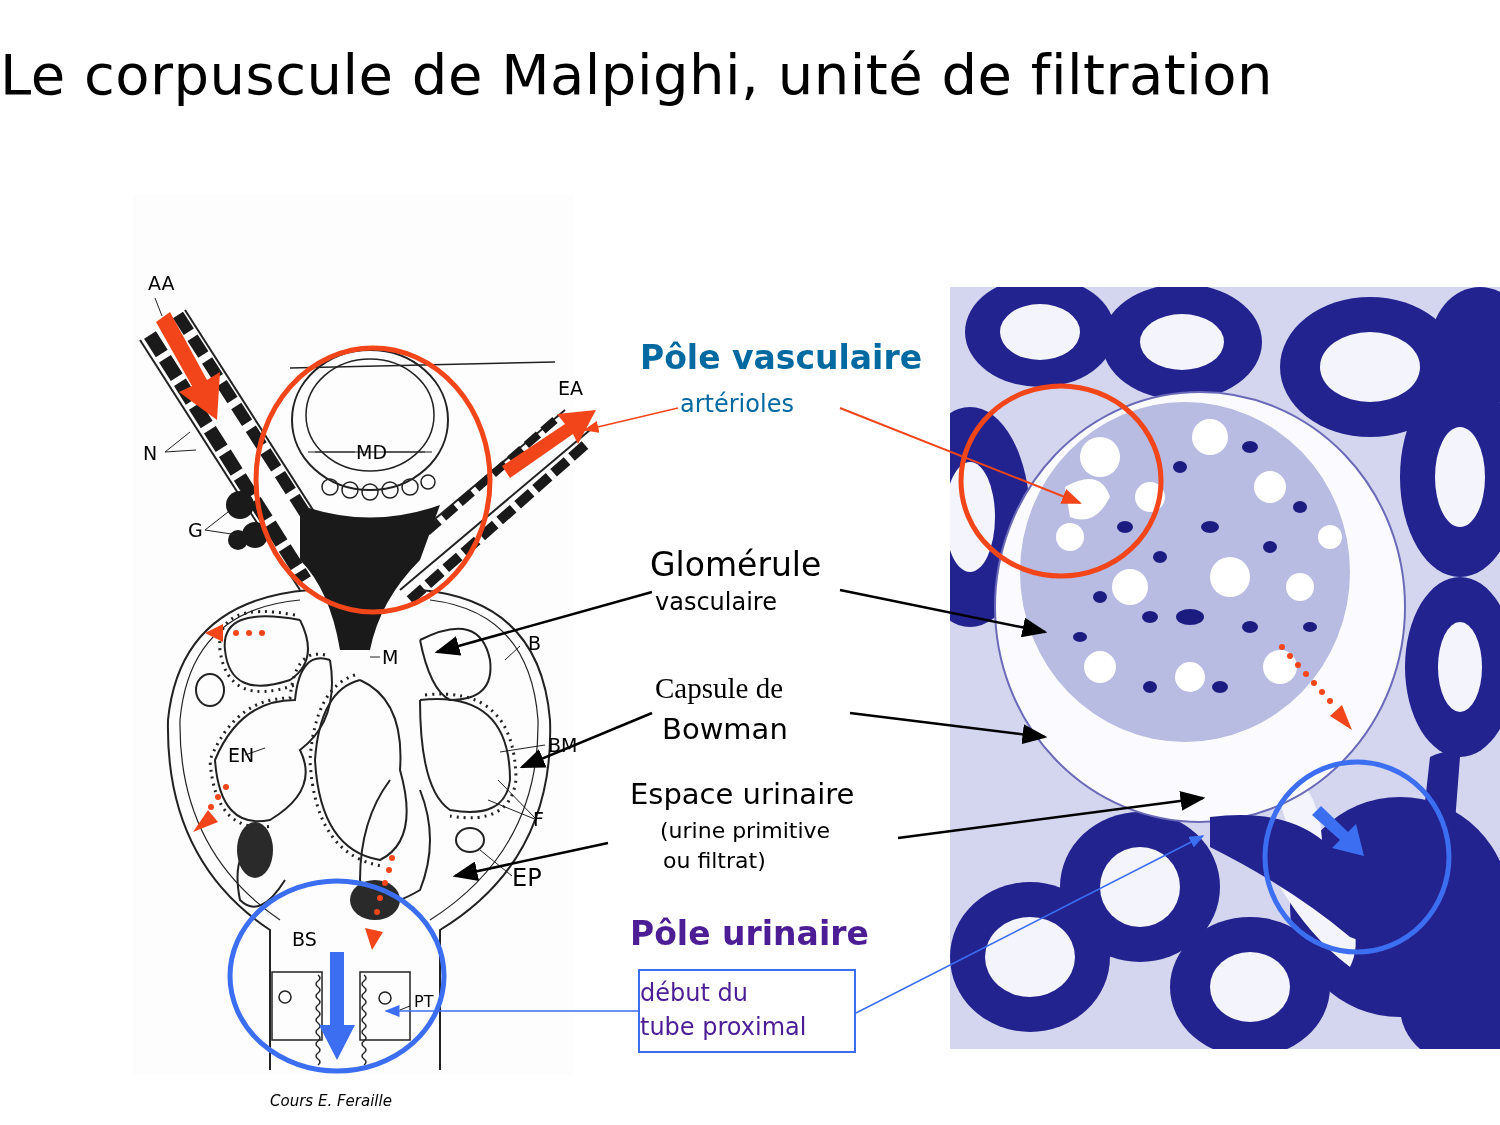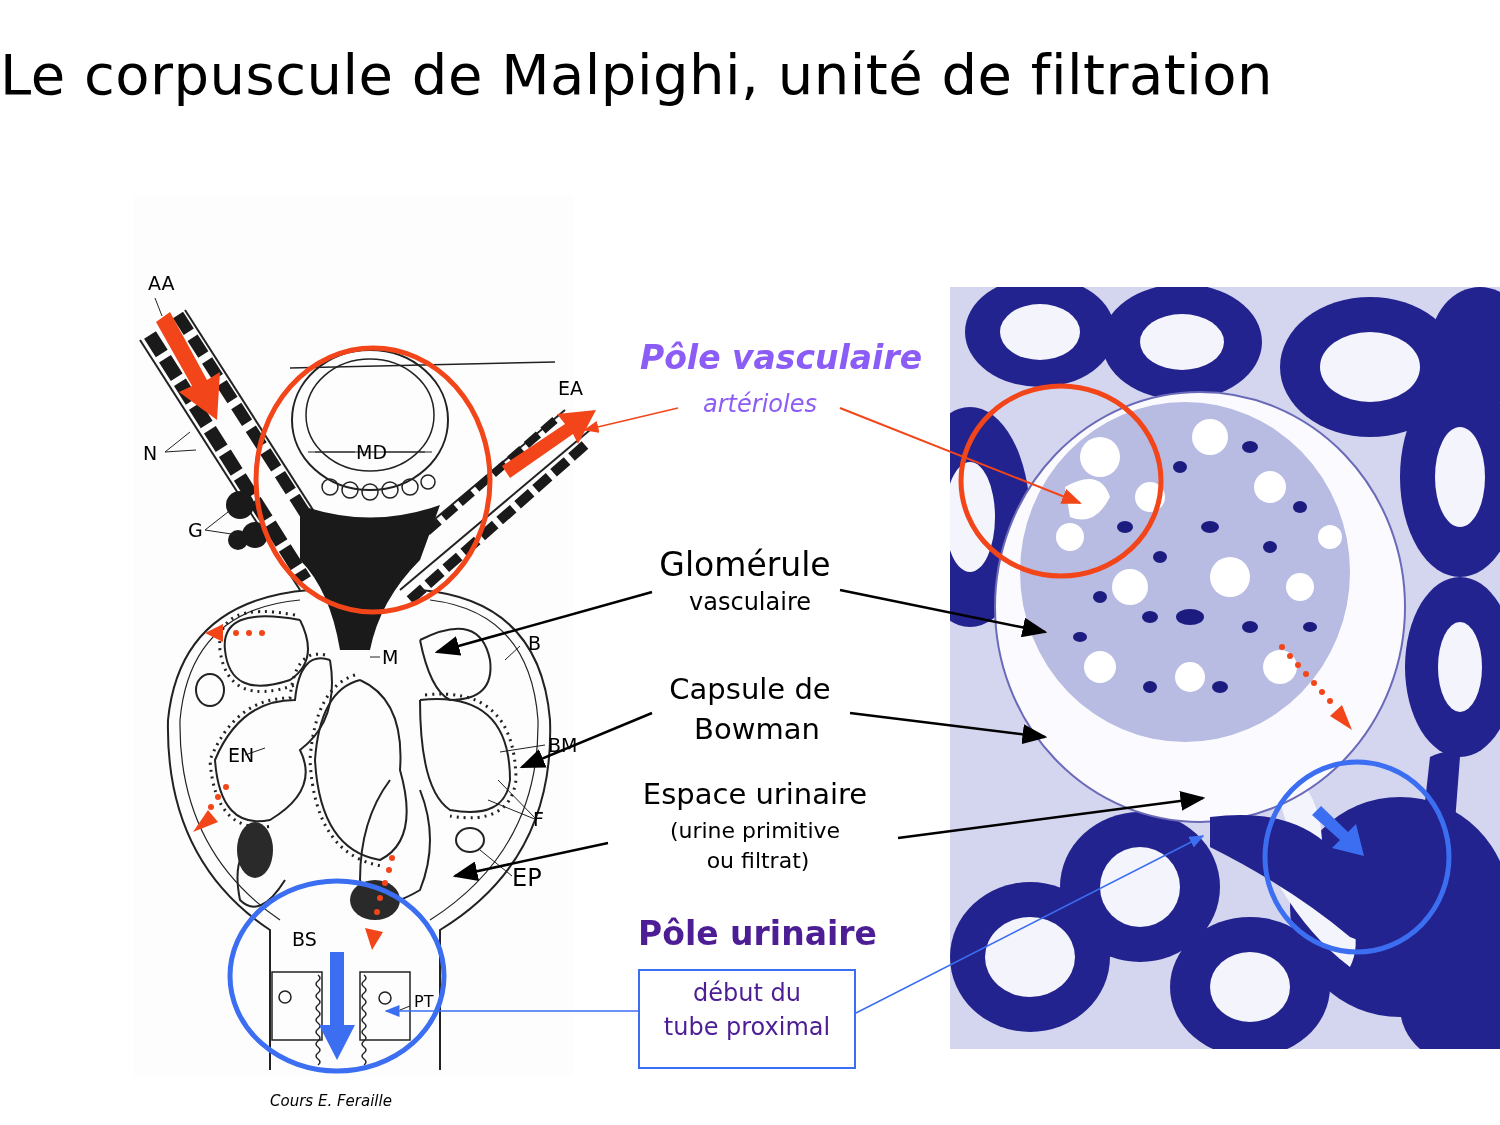--- a/index.html
+++ b/index.html
@@ -1,24 +1,24 @@
 <!DOCTYPE html>
 <html><head>
 <meta charset="utf-8">
 <style>
   html,body{margin:0;padding:0;background:#fff;}
   body{width:1500px;height:1125px;position:relative;overflow:hidden;font-family:"DejaVu Sans","Liberation Sans",sans-serif;color:#000;}
   .title{position:absolute;left:0;top:42px;width:1500px;text-align:left;font-size:56px;font-weight:normal;letter-spacing:0.5px;}
   svg.layer{position:absolute;left:0;top:0;}
-  .lbl{position:absolute;text-align:center;white-space:nowrap;}
-  .red{color:#8b5cf6;font-style:italic;}
+  .lbl{position:absolute;white-space:nowrap;}
+  .red{color:#0369a1;}
   .blue{color:#4c1d95;}
   .footer{position:absolute;left:270px;top:1092px;font-size:15px;font-style:italic;}
   .micro{position:absolute;left:950px;top:287px;width:550px;height:762px;overflow:hidden;background:#cfd3ee;}
-  .box{position:absolute;left:638px;top:969px;width:218px;height:100px;border:2px solid #3c6ef2;box-sizing:border-box;background:#fff;}
+  .box{position:absolute;left:638px;top:969px;width:218px;height:84px;border:2px solid #3c6ef2;box-sizing:border-box;background:#fff;}
 </style>
 </head>
 <body>
 
 <div class="title">Le corpuscule de Malpighi, unité de filtration</div>
 
 <svg class="layer" width="1500" height="1125" viewBox="0 0 1500 1125">
   <rect x="133" y="195" width="440" height="880" fill="#fdfdfd"></rect>
 
   <g stroke="#222" fill="none">
@@ -268,21 +268,21 @@
   <line x1="638" y1="1011" x2="386" y2="1011" stroke="#3c6ef2" stroke-width="1.5" marker-end="url(#ah-blue)"></line>
   <line x1="856" y1="1013" x2="1203" y2="836" stroke="#3c6ef2" stroke-width="1.5" marker-end="url(#ah-blue)"></line>
 </svg>
 
 <div class="lbl red" style="left:640px;top:338px;width:272px;font-size:33px;font-weight:bold;">Pôle vasculaire</div>
 <div class="lbl red" style="left:680px;top:390px;width:160px;font-size:24px;">artérioles</div>
 
 <div class="lbl" style="left:650px;top:545px;width:190px;font-size:33px;">Glomérule</div>
 <div class="lbl" style="left:655px;top:588px;width:190px;font-size:24px;">vasculaire</div>
 
-<div class="lbl" style="left:655px;top:672px;width:190px;font-size:29px;">Capsule de</div>
+<div class="lbl" style="left:655px;top:672px;width:190px;font-size:29px;font-family:Liberation Serif, serif;">Capsule de</div>
 <div class="lbl" style="left:662px;top:712px;width:190px;font-size:29px;">Bowman</div>
 
 <div class="lbl" style="left:630px;top:777px;width:250px;font-size:29px;">Espace urinaire</div>
 <div class="lbl" style="left:660px;top:818px;width:190px;font-size:22px;">(urine primitive</div>
 <div class="lbl" style="left:663px;top:848px;width:190px;font-size:22px;">ou filtrat)</div>
 
 <div class="lbl blue" style="left:630px;top:914px;width:255px;font-size:33px;font-weight:bold;">Pôle urinaire</div>
 
 <div class="box">
   <div class="lbl blue" style="left:0;top:8px;width:214px;font-size:24px;">début du</div>

